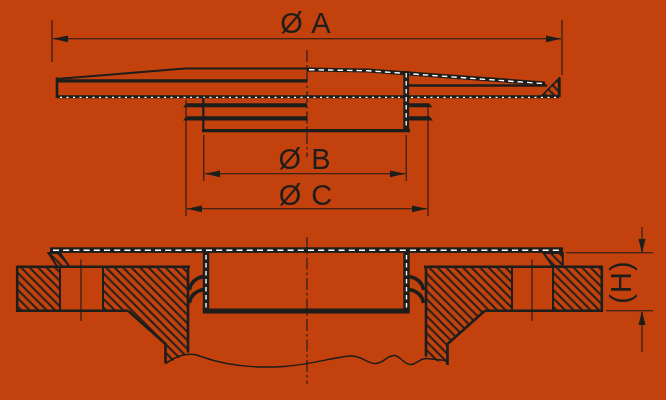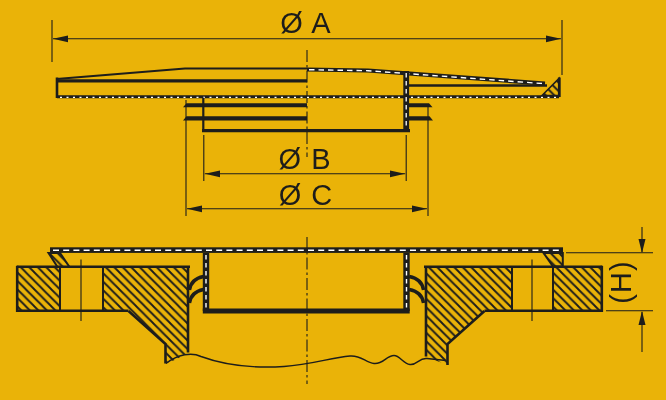--- a/index.html
+++ b/index.html
@@ -1,16 +1,16 @@
 <!DOCTYPE html>
 <html><head>
 <meta charset="utf-8">
 <style>
   html,body{margin:0;padding:0;background:#ffffff;}
-  .stage{position:relative;width:666px;height:400px;background:#eab308;overflow:hidden;}
+  .stage{position:relative;width:666px;height:400px;background:#c2410c;overflow:hidden;}
   svg{display:block;}
   text{font-family:"Liberation Sans","DejaVu Sans",sans-serif;fill:#1d1d1b;}
   .dimtext{font-size:29px;letter-spacing:1px;}
 </style>
 </head>
 <body>
 
 <div class="stage">
 <svg width="666" height="400" viewBox="0 0 666 400">
   <defs>

